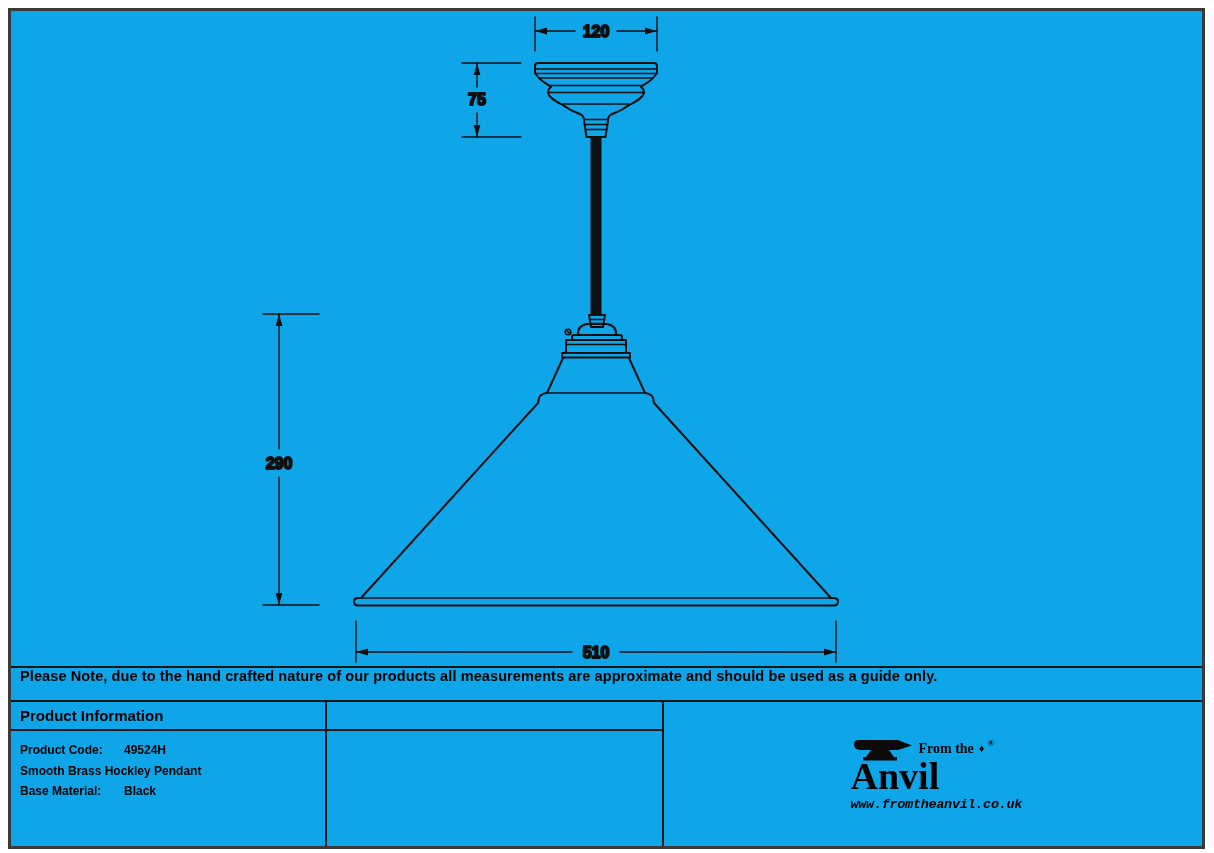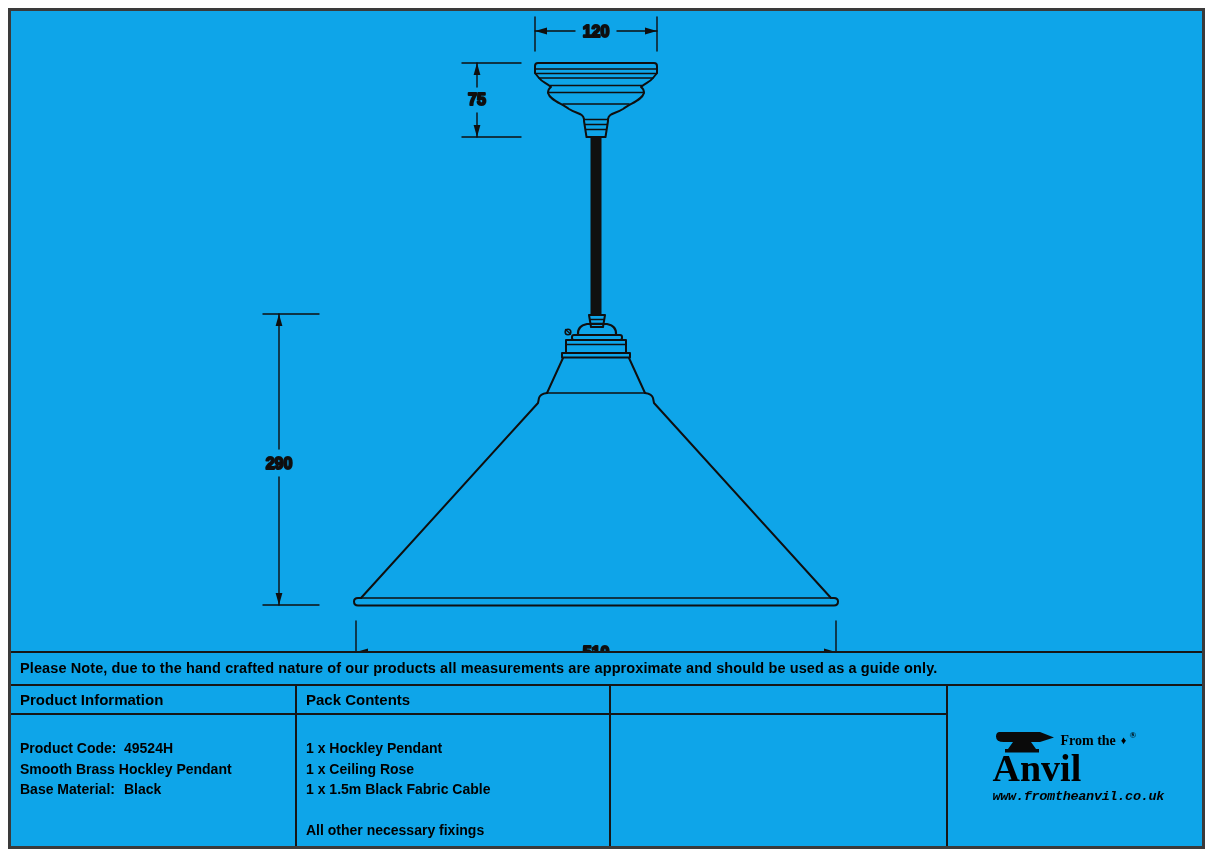--- a/index.html
+++ b/index.html
@@ -28,49 +28,48 @@
   .dim-text {
     font-family: "Liberation Sans", sans-serif;
     font-weight: bold;
     font-size: 16px;
     fill: #0a0a0a;
   }
   .note-row {
     border-top: 2px solid #161616;
     height: 34px;
     display: flex;
-    align-items: center;
     padding-left: 9px;
     font-size: 14.5px;
     font-weight: bold;
     letter-spacing: 0.1px;
   }
   .info-table {
     border-top: 2px solid #161616;
     flex: 1;
     display: flex;
   }
   .col { display: flex; flex-direction: column; }
-  .col-1 { width: 286px; border-right: 2px solid #161616; justify-content: center; }
+  .col-1 { width: 316px; border-right: 2px solid #161616; justify-content: center; }
   .col-2 { width: 314px; border-right: 2px solid #161616; }
   .col-3 { width: 337px; border-right: 2px solid #161616; }
   .col-4 { flex: 1; display: flex; align-items: center; justify-content: center; }
   .cell-header {
     height: 29px;
     border-bottom: 2px solid #161616;
     display: flex;
     align-items: center;
     padding-left: 9px;
     font-size: 15px;
     font-weight: bold;
   }
   .cell-body {
     flex: 1;
-    padding: 23px 8px 6px 9px;
-    font-size: 14px;
+    padding: 9px 8px 6px 9px;
+    font-size: 12px;
     font-weight: bold;
     line-height: 20.5px;
   }
   .kv-row { display: flex; }
   .kv-label { width: 104px; flex: 0 0 104px; }
   .pack-footer { margin-top: 20px; }
   
   .logo { width: 172px; position: relative; padding-top: 2px; margin-left: 7px; }
   .logo-top {
     display: flex;
@@ -204,29 +203,20 @@
         <div class="kv-row">
           <span class="kv-value">Smooth Brass Hockley Pendant</span>
         </div>
         <div class="kv-row">
           <span class="kv-label">Base Material:</span>
           <span class="kv-value">Black</span>
         </div>
       </div>
     </div>
 
-    <div class="col col-2">
-      <div class="cell-header">Pack Contents</div>
-      <div class="cell-body">
-        <div>1 x Hockley Pendant</div>
-        <div>1 x Ceiling Rose</div>
-        <div>1 x 1.5m Black Fabric Cable</div>
-        <div class="pack-footer">All other necessary fixings</div>
-      </div>
-    </div>
 
     <div class="col col-3">
       <div class="cell-header"></div>
       <div class="cell-body"></div>
     </div>
 
     <div class="col-4">
       <div class="logo">
         <div class="logo-top">
           <svg class="anvil-glyph" viewBox="0 0 62 22" xmlns="http://www.w3.org/2000/svg">

